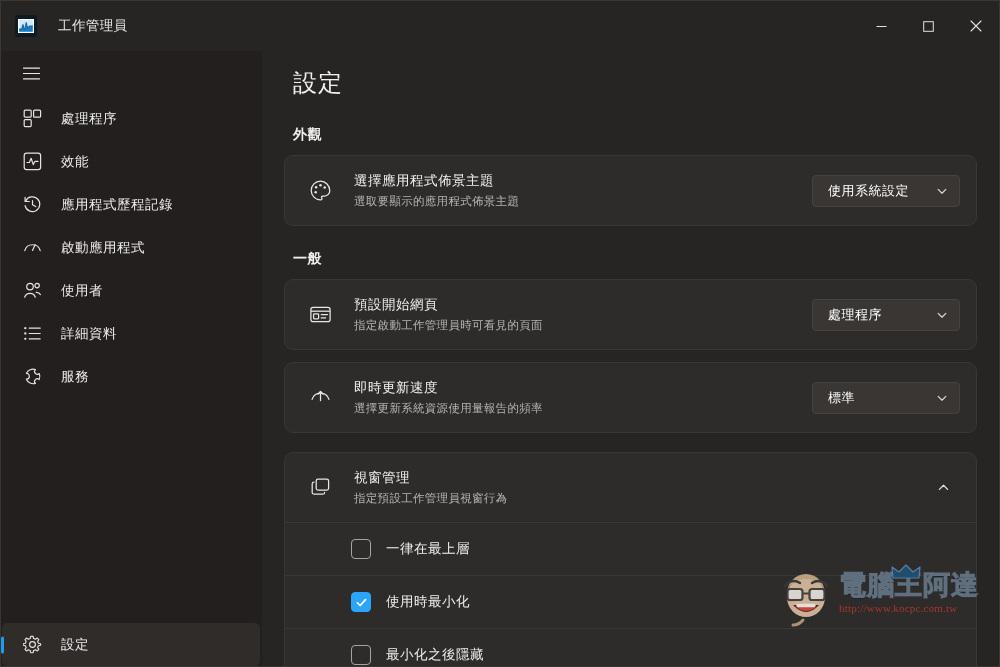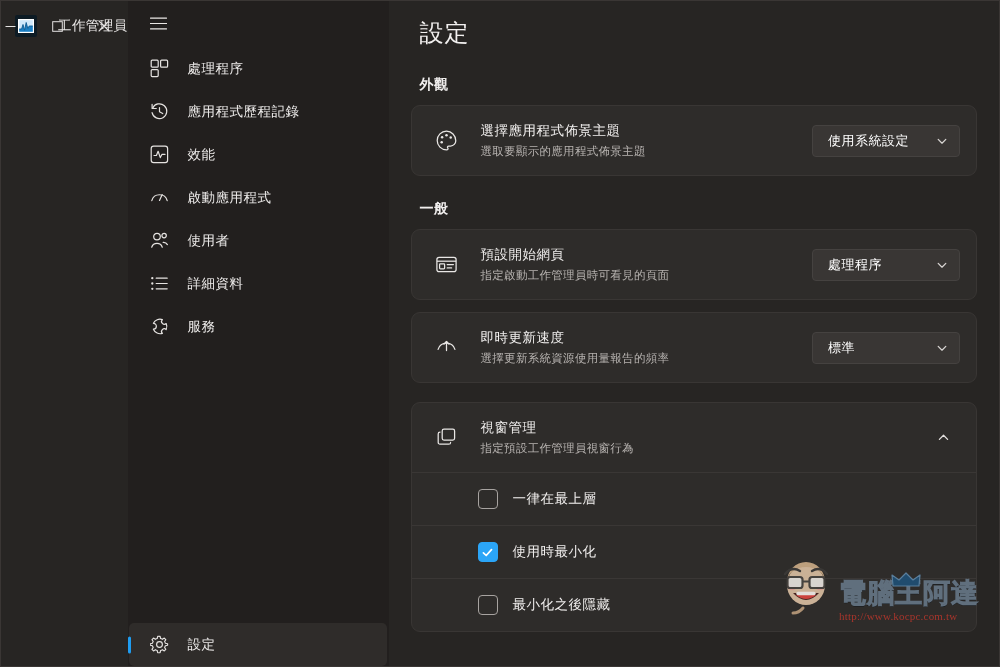--- a/index.html
+++ b/index.html
@@ -12,21 +12,21 @@
     font-family: "Liberation Sans", "DejaVu Sans", sans-serif;
   }
 
   #app {
     position: relative;
     width: 1000px;
     height: 667px;
     background: #272523;
     border: 1px solid #3a3634;
     display: flex;
-    flex-direction: row;
+    flex-direction: column;
   }
 
   
   .titlebar {
     height: 50px;
     min-height: 50px;
     background: #272523;
     display: flex;
     align-items: center;
     padding-left: 14px;
@@ -240,23 +240,22 @@
     margin-left: 15px;
     font-size: 13.5px;
     color: #f1efee;
     letter-spacing: .5px;
   }
 
   
   .watermark {
     position: absolute;
     right: 20px;
-    bottom: 44px;
-    display: flex;
-    align-items: flex-end;
+    bottom: 32px;
+    display: flex;
     opacity: .92;
     pointer-events: none;
     z-index: 9;
   }
   .wm-face { margin-right: 2px; margin-bottom: 2px; }
   .wm-right { display: flex; flex-direction: column; align-items: flex-start; }
   .wm-text {
     font-size: 27px;
     font-weight: bold;
     color: #2f3b47;
@@ -330,36 +329,36 @@
               <rect x="10.6" y="1.2" width="7" height="7" rx="1"></rect>
               <rect x="1.2" y="10.6" width="7" height="7" rx="1"></rect>
             </svg>
           </span>
           <span class="ni-label">處理程序</span>
         </div>
 
         <div class="nav-item">
           <span class="ni-icon">
             <svg width="19" height="19" viewBox="0 0 19 19" fill="none" stroke="currentColor" stroke-width="1.2">
+              <rect x="1.2" y="1.2" width="16.4" height="16.4" rx="2.4"></rect>
+              <path d="M4 10.5 H6.4 L8.1 6.3 L10.3 12.6 L11.9 9.4 H15" stroke-linecap="round" stroke-linejoin="round"></path>
+            </svg>
+          </span>
+          <span class="ni-label">效能</span>
+        </div>
+
+        <div class="nav-item">
+          <span class="ni-icon">
+            <svg width="19" height="19" viewBox="0 0 19 19" fill="none" stroke="currentColor" stroke-width="1.2">
               <path d="M2.6 6.2 A7.4 7.4 0 1 1 2.1 10.6" stroke-linecap="round"></path>
               <path d="M2.1 2.3 L2.1 6.5 L6.3 6.5" stroke-linecap="round" stroke-linejoin="round"></path>
               <path d="M9.5 5.6 V9.8 L12.7 11.6" stroke-linecap="round" stroke-linejoin="round"></path>
             </svg>
           </span>
           <span class="ni-label">應用程式歷程記錄</span>
-        </div>
-
-        <div class="nav-item">
-          <span class="ni-icon">
-            <svg width="19" height="19" viewBox="0 0 19 19" fill="none" stroke="currentColor" stroke-width="1.2">
-              <rect x="1.2" y="1.2" width="16.4" height="16.4" rx="2.4"></rect>
-              <path d="M4 10.5 H6.4 L8.1 6.3 L10.3 12.6 L11.9 9.4 H15" stroke-linecap="round" stroke-linejoin="round"></path>
-            </svg>
-          </span>
-          <span class="ni-label">效能</span>
         </div>
 
         <div class="nav-item">
           <span class="ni-icon">
             <svg width="19" height="19" viewBox="0 0 19 19" fill="none" stroke="currentColor" stroke-width="1.2">
               <path d="M1.8 12.6 A8 8 0 0 1 17.2 12.6" stroke-linecap="round"></path>
               <path d="M9.5 12.4 L12.2 6.6" stroke-linecap="round"></path>
             </svg>
           </span>
           <span class="ni-label">啟動應用程式</span>

